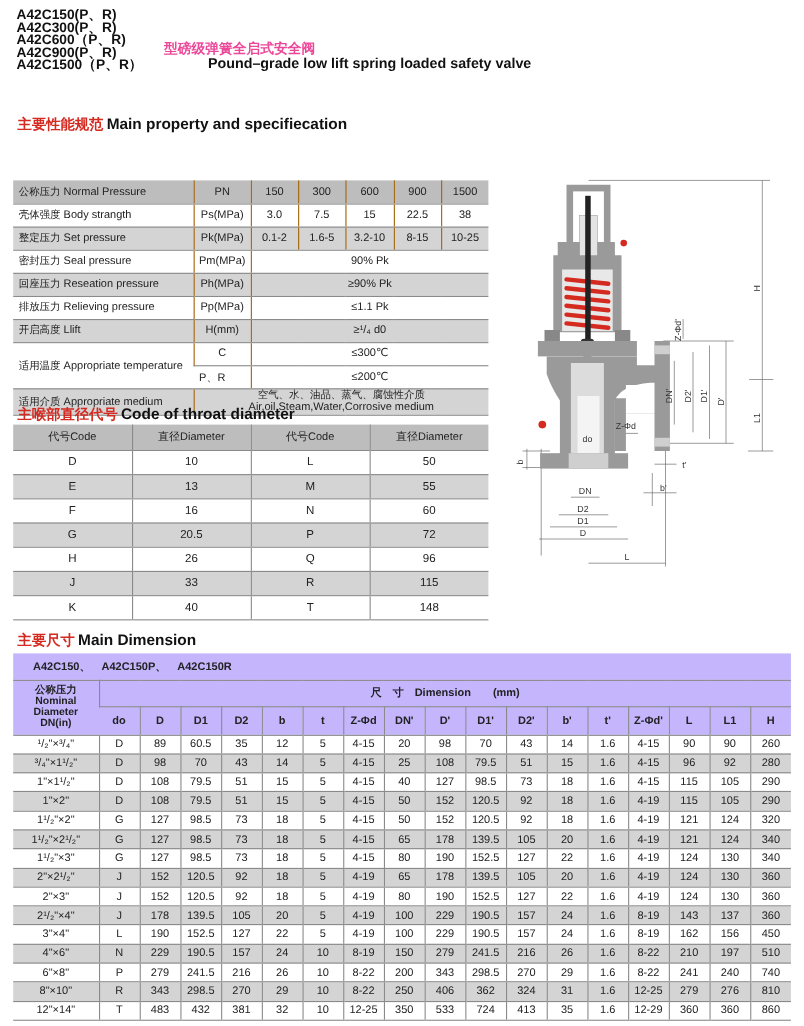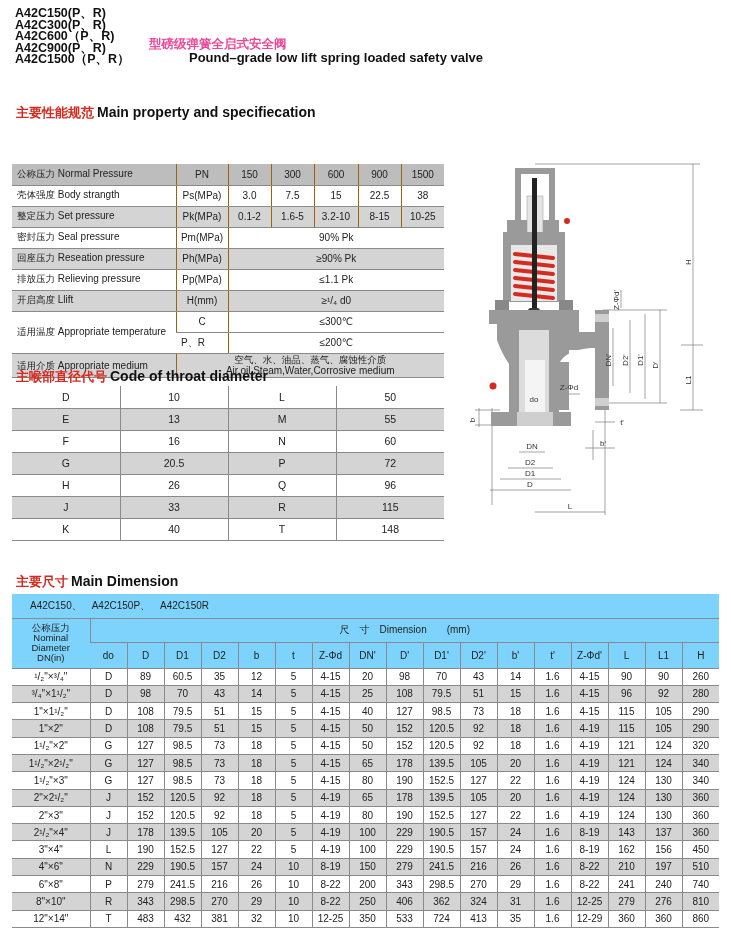--- a/index.html
+++ b/index.html
@@ -30,21 +30,21 @@
   .throat { left: 12px; top: 386px; width: 432px; }
   .throat td { border-bottom: 1px solid #8a8a8a; border-left: 1px solid #8a8a8a; height: 22px; font-size: 10.5px; }
   .throat td:first-child { border-left: none; }
   .throat tr.hdr td { background: #bdbdbd; height: 23px; font-size: 10px; }
   .throat tr.g td { background: #d4d4d4; }
 
   
   .dim { left: 12px; top: 594px; width: 707px; }
   .dim td { border-bottom: 1px solid #8a8a8a; border-left: 1px solid #8a8a8a; height: 17.3px; font-size: 10px; }
   .dim td:first-child { border-left: none; }
-  .dim tr.hdr td { background: #7dd3fc; }
+  .dim tr.hdr td { background: #c4b5fd; font-weight: bold; }
   .dim tr.models-row td { height: 24px; text-align: left; padding-left: 18px; font-size: 10px; word-spacing: 2px; }
   .dim tr.unit-row td { height: 24px; }
   .dim tr.col-row td { height: 26px; }
   .dim tr.g td { background: #d4d4d4; }
   .dim td.nomhead { font-size: 9.5px; line-height: 10px; }
 
   .drawing { position: absolute; left: 455px; top: 150px; width: 276px; height: 370px; }
 </style>
 </head>
 <body>
@@ -144,20 +144,26 @@
   <span class="cn">主喉部直径代号</span><span>Code of throat diameter</span>
 </div>
 <table class="throat">
   <colgroup>
       <col style="width:108px">
       <col style="width:108px">
       <col style="width:108px">
       <col style="width:108px">
     </colgroup>
   <tbody id="throat-body">
+      <tr class="hdr">
+        <td>代号Code</td>
+        <td>直径Diameter</td>
+        <td>代号Code</td>
+        <td>直径Diameter</td>
+      </tr>
       <tr class="">
         <td>D</td>
         <td>10</td>
         <td>L</td>
         <td>50</td>
       </tr>
       <tr class="g">
         <td>E</td>
         <td>13</td>
         <td>M</td>

